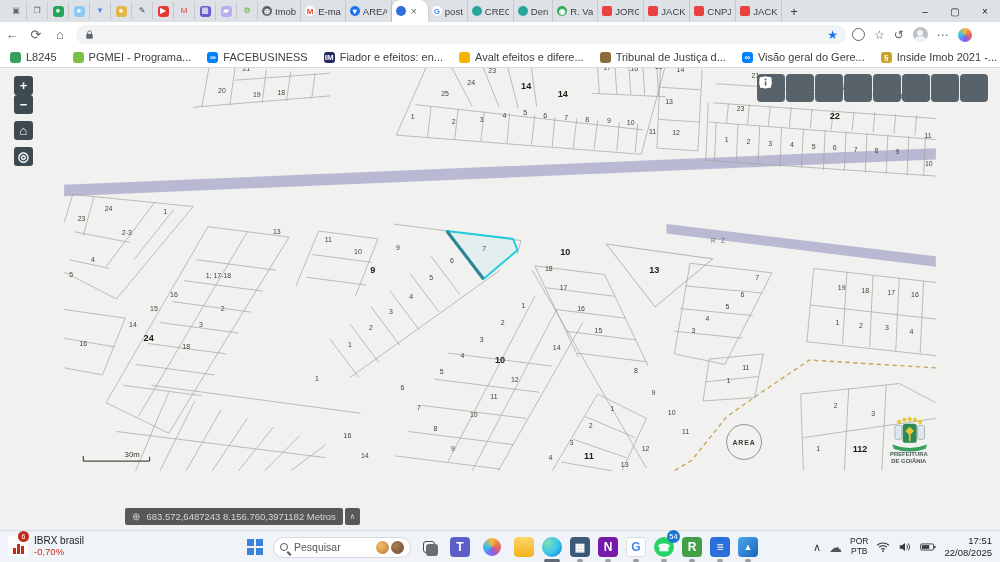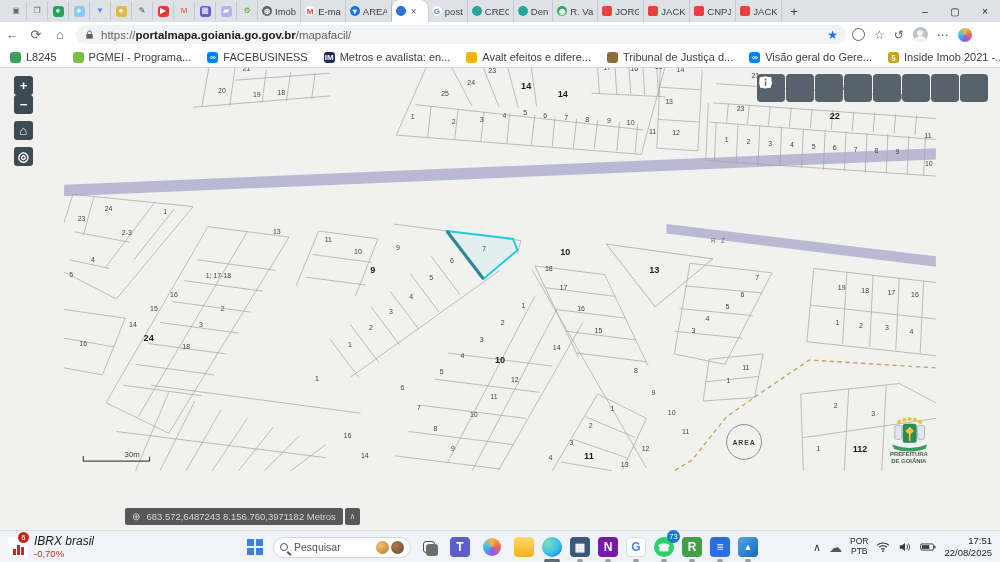--- a/index.html
+++ b/index.html
@@ -63,21 +63,21 @@
   .coordmain .cico{color:#cfcfcf;font-size:10px;}
   .coordtxt{font-size:9.5px;color:#d6d6d6;white-space:nowrap;}
   .coordup{width:15px;height:17px;margin-left:2px;background:rgba(45,45,45,.78);border-radius:2px;color:#cfcfcf;font-size:8px;display:flex;align-items:center;justify-content:center;}
 
   
   .taskbar{position:absolute;left:0;top:530px;width:1000px;height:32px;background:#f0f4f9;border-top:1px solid #d8dee5;}
   .widget{position:absolute;left:8px;top:4px;display:flex;align-items:center;gap:6px;}
   .wicon{width:20px;height:20px;background:#fff;border-radius:3px;position:relative;display:flex;align-items:flex-end;justify-content:center;gap:1px;padding:2px 3px;}
   .wicon span{display:block;width:3px;background:#c42b1c;}
   .wbadge{position:absolute;left:10px;top:-5px;width:11px;height:11px;border-radius:50%;background:#c42b1c;color:#fff;font-size:7px;display:flex;align-items:center;justify-content:center;}
-  .wtxt1{font-size:12px;color:#1b1b1b;line-height:1.15;font-style:italic;}
+  .wtxt1{font-size:10px;color:#1b1b1b;line-height:1.15;}
   .wtxt2{font-size:9.5px;color:#c42b1c;line-height:1.15;}
   .centerbar{position:absolute;left:243px;top:3px;display:flex;align-items:center;gap:6px;}
   .winlogo{width:24px;height:24px;display:flex;align-items:center;justify-content:center;}
   .wl{display:grid;grid-template-columns:7px 7px;grid-template-rows:7px 7px;gap:1.5px;}
   .wl i{background:#3b82de;}
   .tsearch{width:138px;height:21px;background:#fff;border:1px solid #d4d9e0;border-radius:11px;display:flex;align-items:center;padding:0 6px;gap:6px;}
   .tsearch .mag{border-color:#555;}
   .tsearch .mag:after{background:#555;}
   .tstxt{font-size:10.5px;color:#555;flex:1;}
   .blob1{width:13px;height:13px;border-radius:50%;background:radial-gradient(circle at 35% 35%,#f2c06b,#b97a2e);}
@@ -198,21 +198,20 @@
 
   <div class="navbar">
     <div class="navico">←</div>
     <div class="navico">⟳</div>
     <div class="navico">⌂</div>
     <div class="urlpill">
       <svg width="11" height="12" viewBox="0 0 24 24">
           <rect x="5" y="10" width="14" height="10" rx="2" fill="#5f6368"></rect>
           <path d="M8 10V7a4 4 0 018 0v3" fill="none" stroke="#5f6368" stroke-width="2"></path>
         </svg>
-      <span class="urltext" style="margin-left:6px;"><span>https://</span><b>portalmapa.goiania.go.gov.br</b><span>/mapafacil/</span></span>
       <span class="star">★</span>
     </div>
     <div class="rightnav">
       <span style="width:13px;height:13px;border:1.6px solid #5f6368;border-radius:50%;display:inline-block;"></span>
       <span style="font-size:12px;color:#5f6368;">☆</span>
       <span style="font-size:12px;color:#5f6368;">↺</span>
       <span class="avatar"></span>
       <span class="dots">⋯</span>
       <span class="copilot"></span>
     </div>
@@ -227,21 +226,21 @@
         <span class="bm">
           <span class="bico" style="background: rgb(122, 192, 67);"></span>
           <span class="blabel">PGMEI - Programa...</span>
         </span>
         <span class="bm">
           <span class="bico" style="background: rgb(0, 130, 251);">∞</span>
           <span class="blabel">FACEBUSINESS</span>
         </span>
         <span class="bm">
           <span class="bico" style="background: rgb(34, 42, 90);">IM</span>
-          <span class="blabel">Metros e avalista: en...</span>
+          <span class="blabel">Fiador e efeitos: en...</span>
         </span>
         <span class="bm">
           <span class="bico" style="background: rgb(244, 180, 0);"></span>
           <span class="blabel">Avalt efeitos e difere...</span>
         </span>
         <span class="bm">
           <span class="bico" style="background: rgb(138, 109, 59);"></span>
           <span class="blabel">Tribunal de Justiça d...</span>
         </span>
         <span class="bm">
@@ -710,21 +709,21 @@
           <div class="appico">
             <div class="appbase" style="background: rgb(119, 25, 170);">N</div>
             <div class="underline" style="width: 6px;"></div>
           </div>
           <div class="appico">
             <div class="appbase" style="background: rgb(255, 255, 255); border: 1px solid rgb(221, 221, 221); color: rgb(66, 133, 244);">G</div>
             <div class="underline" style="width: 6px;"></div>
           </div>
           <div class="appico">
             <div class="appbase" style="background: rgb(37, 211, 102); border-radius: 50%; font-size: 10px;">☎</div>
-            <div class="badge73">73</div>
+            <div class="badge73">54</div>
             <div class="underline" style="width: 6px;"></div>
           </div>
           <div class="appico">
             <div class="appbase" style="background: rgb(67, 160, 71);">R</div>
             <div class="underline" style="width: 6px;"></div>
           </div>
           <div class="appico">
             <div class="appbase" style="background: rgb(42, 111, 219);">≡</div>
             <div class="underline" style="width: 6px;"></div>
           </div>

